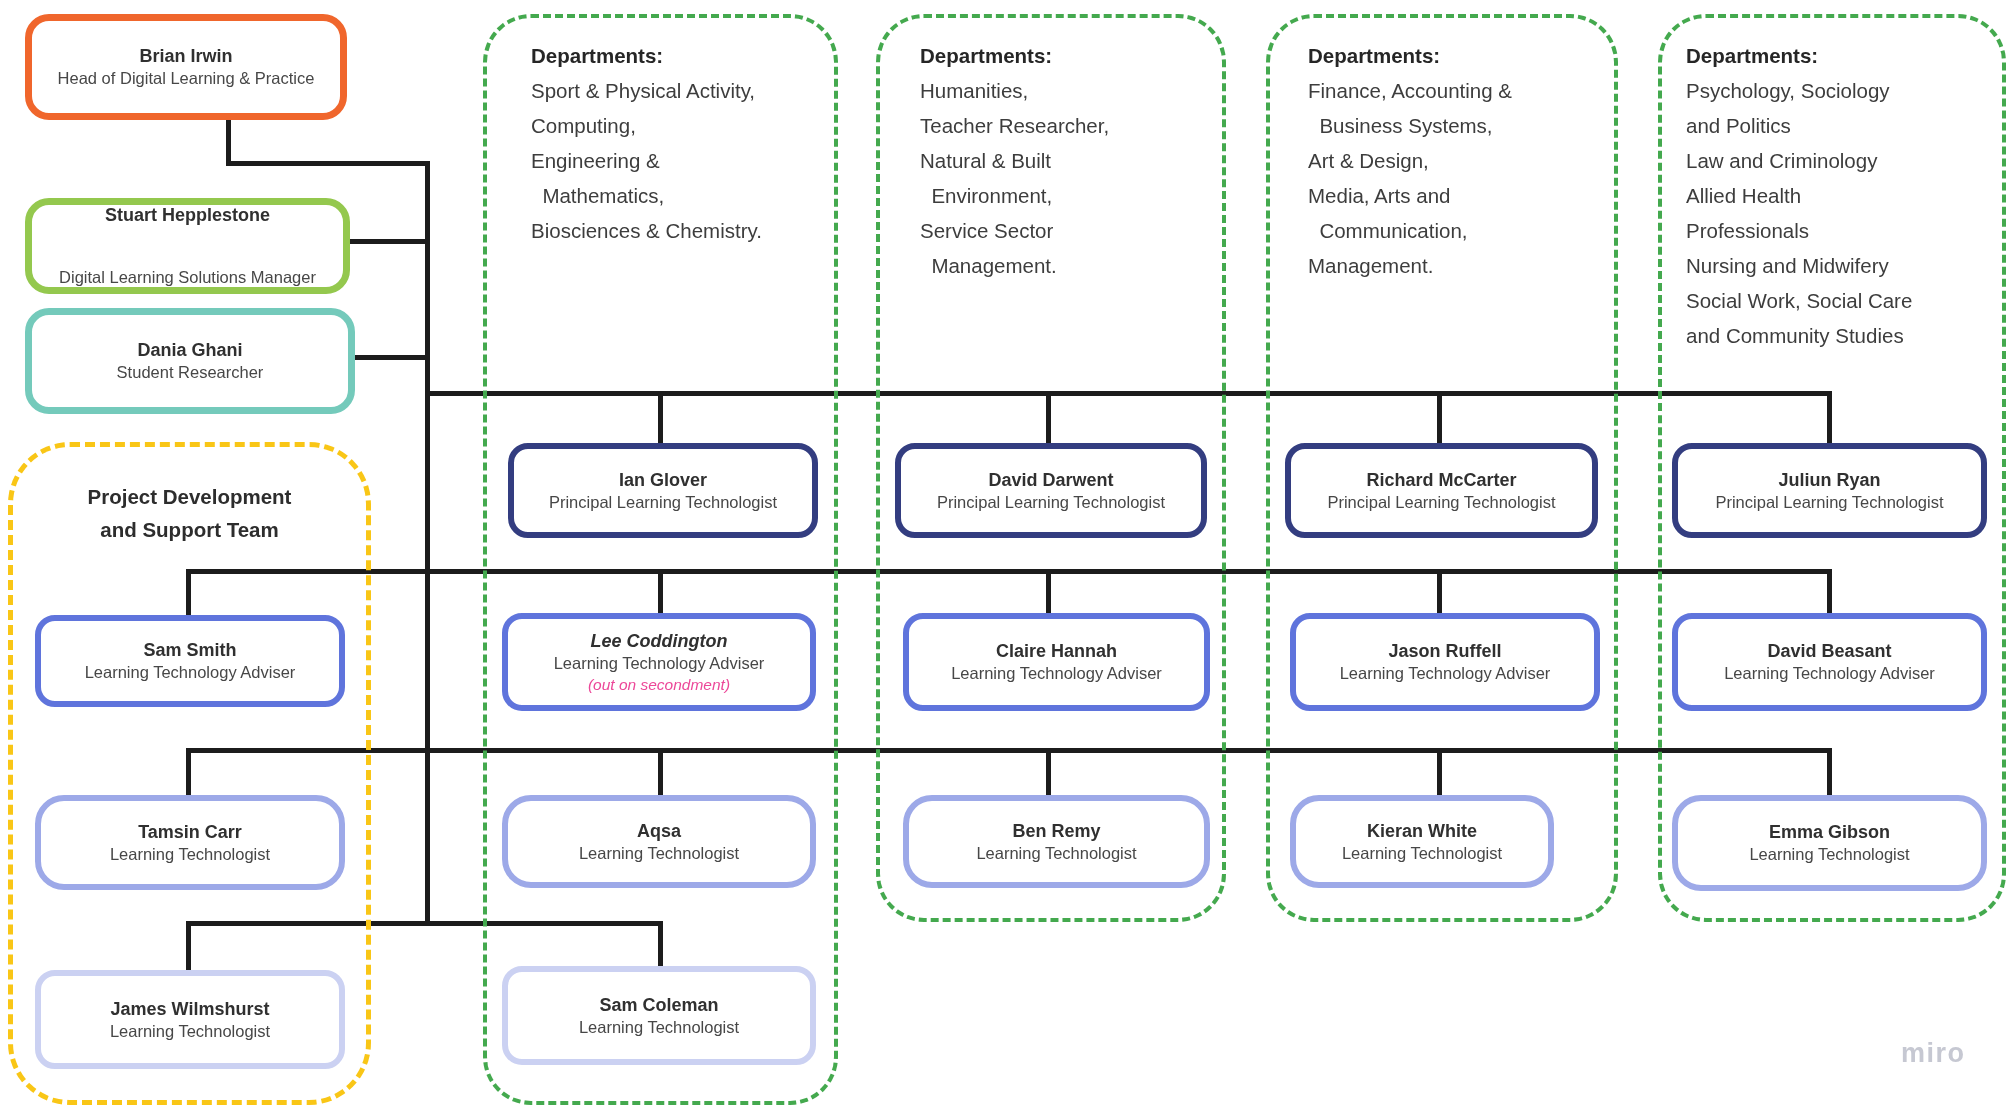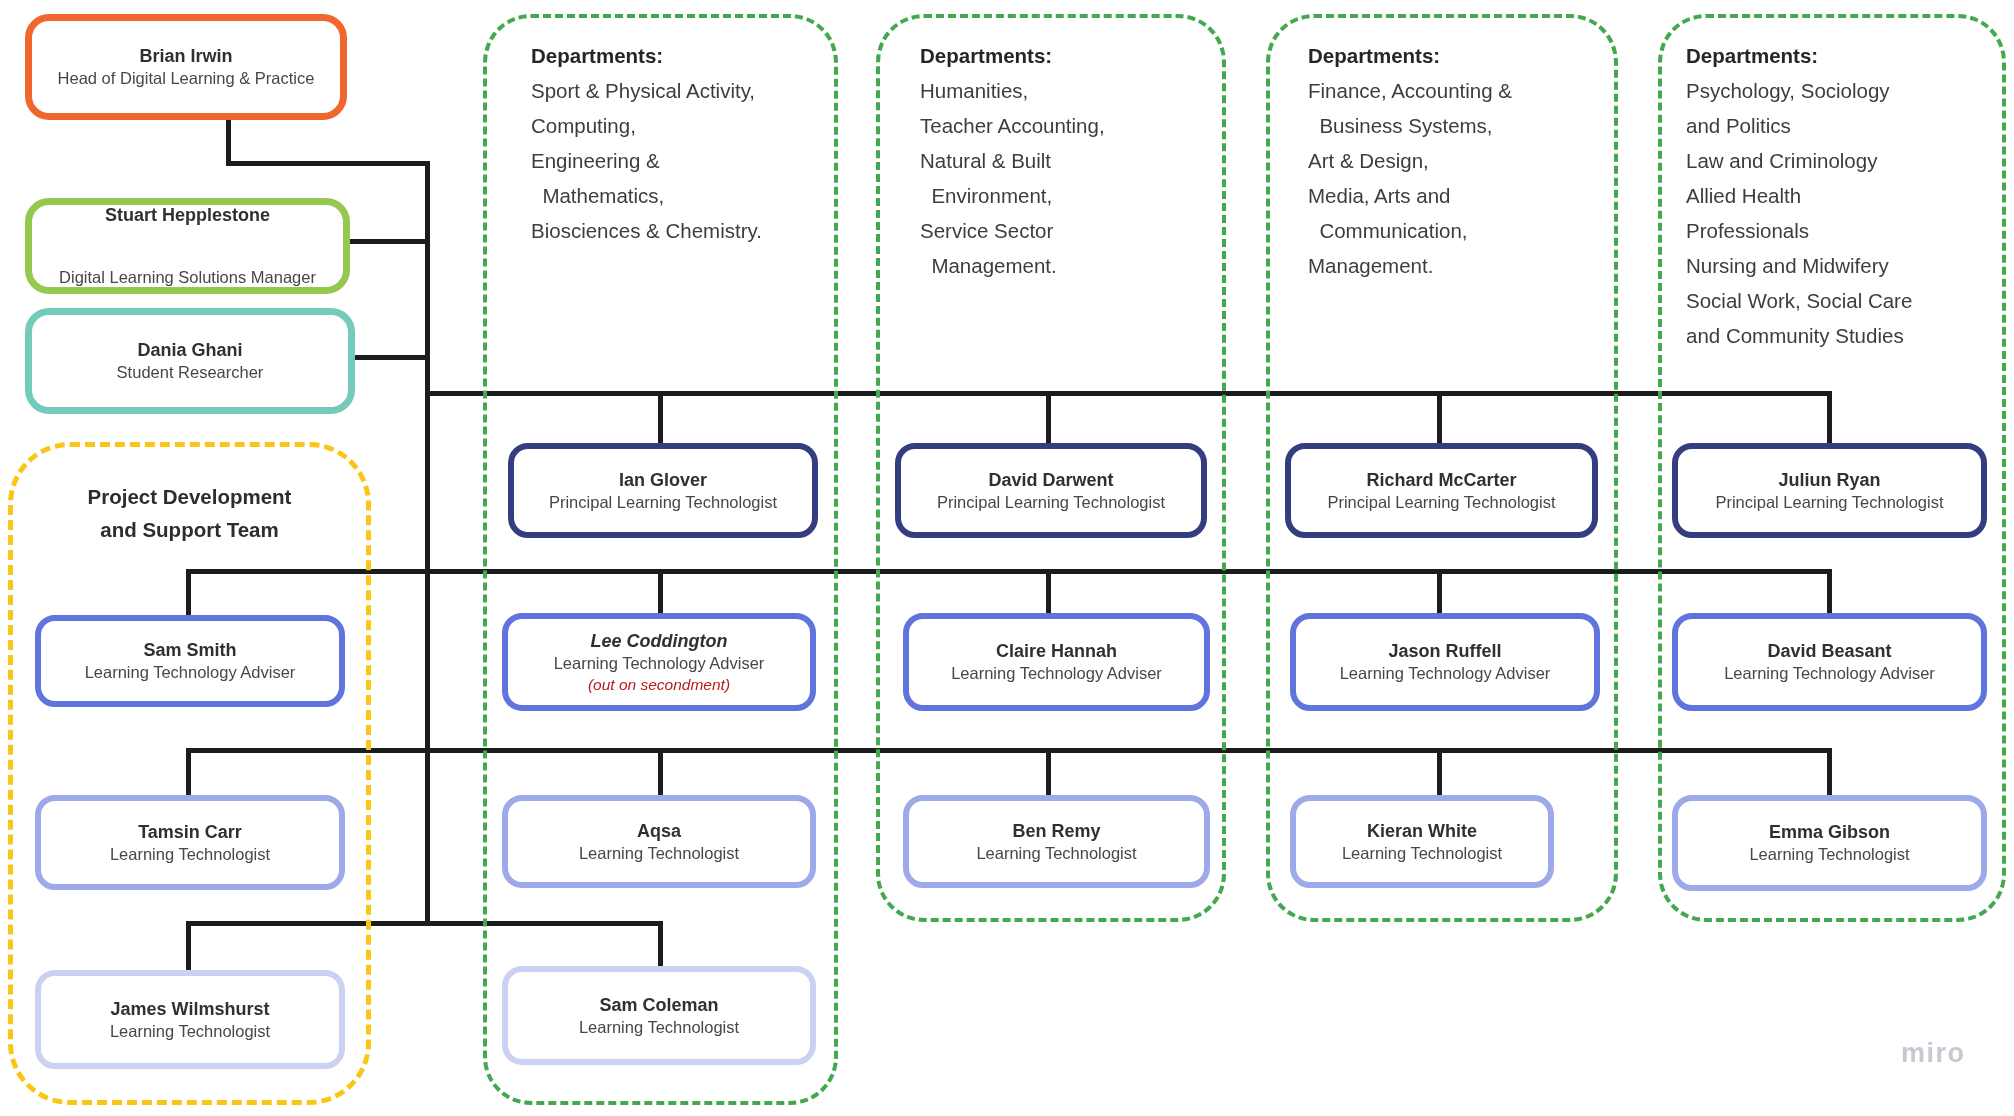--- a/index.html
+++ b/index.html
@@ -18,25 +18,25 @@
   .person{
     position:absolute;background:#ffffff;border:6px solid #888;border-radius:20px;
     box-sizing:border-box;display:flex;flex-direction:column;justify-content:center;
     align-items:center;text-align:center;padding:0 10px;
   }
   .b-orange{border-color:#f0662c;border-width:7px;border-radius:24px;}
   .b-green{border-color:#94c84e;border-width:7px;border-radius:24px;gap:40px;}
   .b-teal{border-color:#74cabb;border-width:7px;border-radius:24px;}
   .b-navy{border-color:#333d80;}
   .b-peri{border-color:#5f74dc;}
-  .b-lperi{border-color:#9da9e8;}
+  .b-lperi{border-color:#9da9e8;border-radius:29px;}
   .b-pale{border-color:#cbd1f2;}
   .pname{font-weight:bold;font-size:18px;color:#303030;line-height:1.35;white-space:nowrap;}
   .prole{font-size:16.5px;color:#474747;line-height:1.3;white-space:nowrap;}
-  .pnote{font-size:15.5px;font-style:italic;color:#b91c1c;line-height:1.3;white-space:nowrap;}
+  .pnote{font-size:15.5px;font-style:italic;color:#ec4899;line-height:1.3;white-space:nowrap;}
   .italic-name{font-style:italic;}
   
   .dept{position:absolute;color:#3d3d3d;font-size:20.5px;line-height:35px;}
   .dept .dh{font-weight:bold;color:#262626;}
   .dept .dl{white-space:pre;}
   
   .team-title{
     position:absolute;font-weight:bold;font-size:20.5px;color:#2d2d2d;
     text-align:center;line-height:33px;
   }
@@ -90,21 +90,21 @@
     <div class="dh">Departments:</div>
     <div class="dl">Sport &amp; Physical Activity,</div>
     <div class="dl">Computing,</div>
     <div class="dl">Engineering &amp;</div>
     <div class="dl">  Mathematics,</div>
     <div class="dl">Biosciences &amp; Chemistry.</div>
   </div>
   <div class="dept" style="left:920px;top:38px;">
     <div class="dh">Departments:</div>
     <div class="dl">Humanities,</div>
-    <div class="dl">Teacher Accounting,</div>
+    <div class="dl">Teacher Researcher,</div>
     <div class="dl">Natural &amp; Built</div>
     <div class="dl">  Environment,</div>
     <div class="dl">Service Sector</div>
     <div class="dl">  Management.</div>
   </div>
   <div class="dept" style="left:1308px;top:38px;">
     <div class="dh">Departments:</div>
     <div class="dl">Finance, Accounting &amp;</div>
     <div class="dl">  Business Systems,</div>
     <div class="dl">Art &amp; Design,</div>

